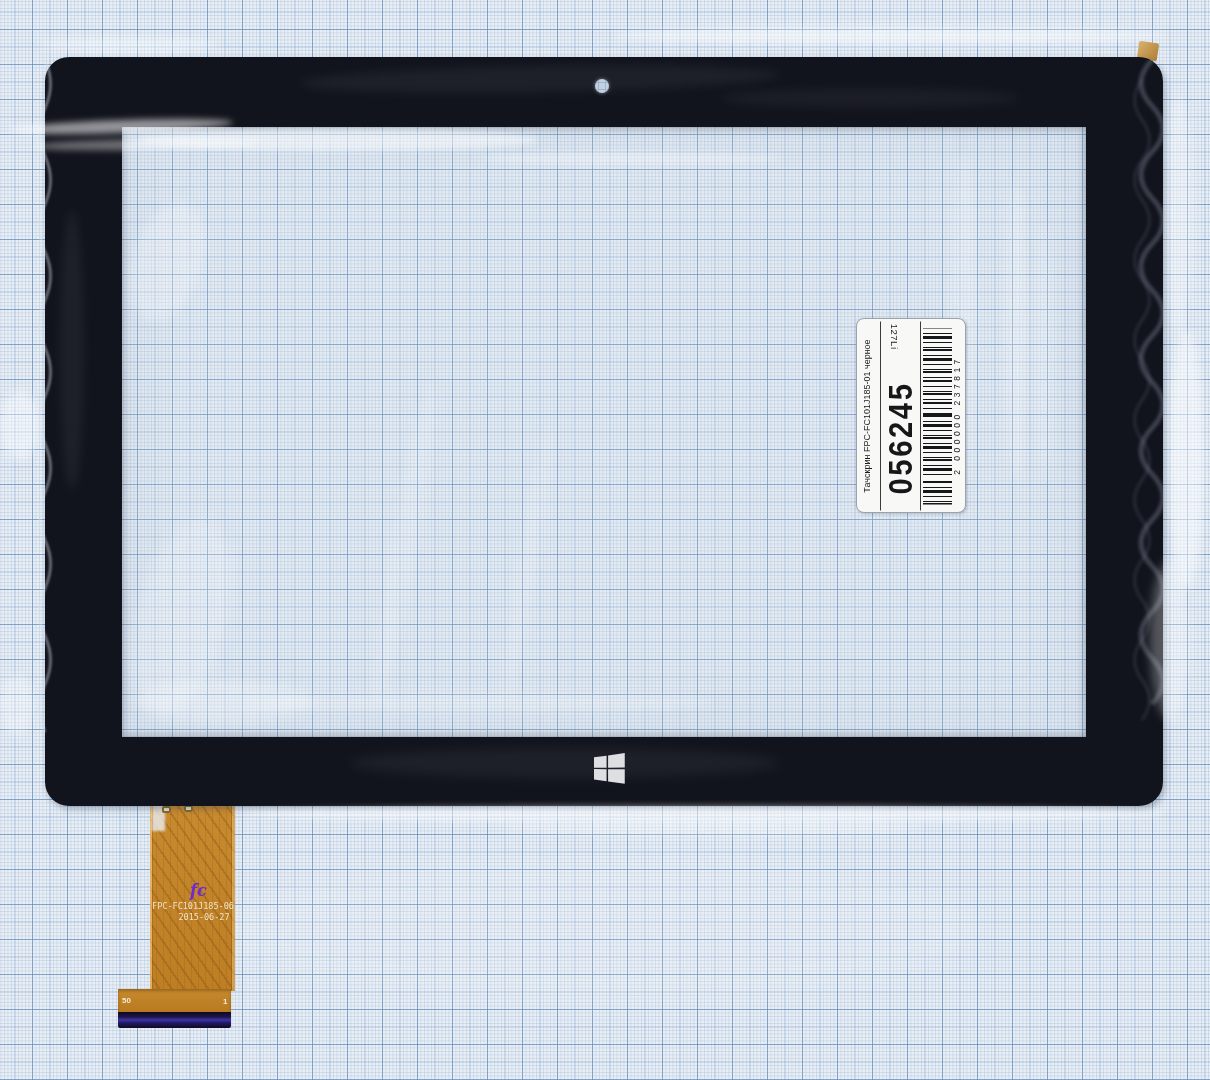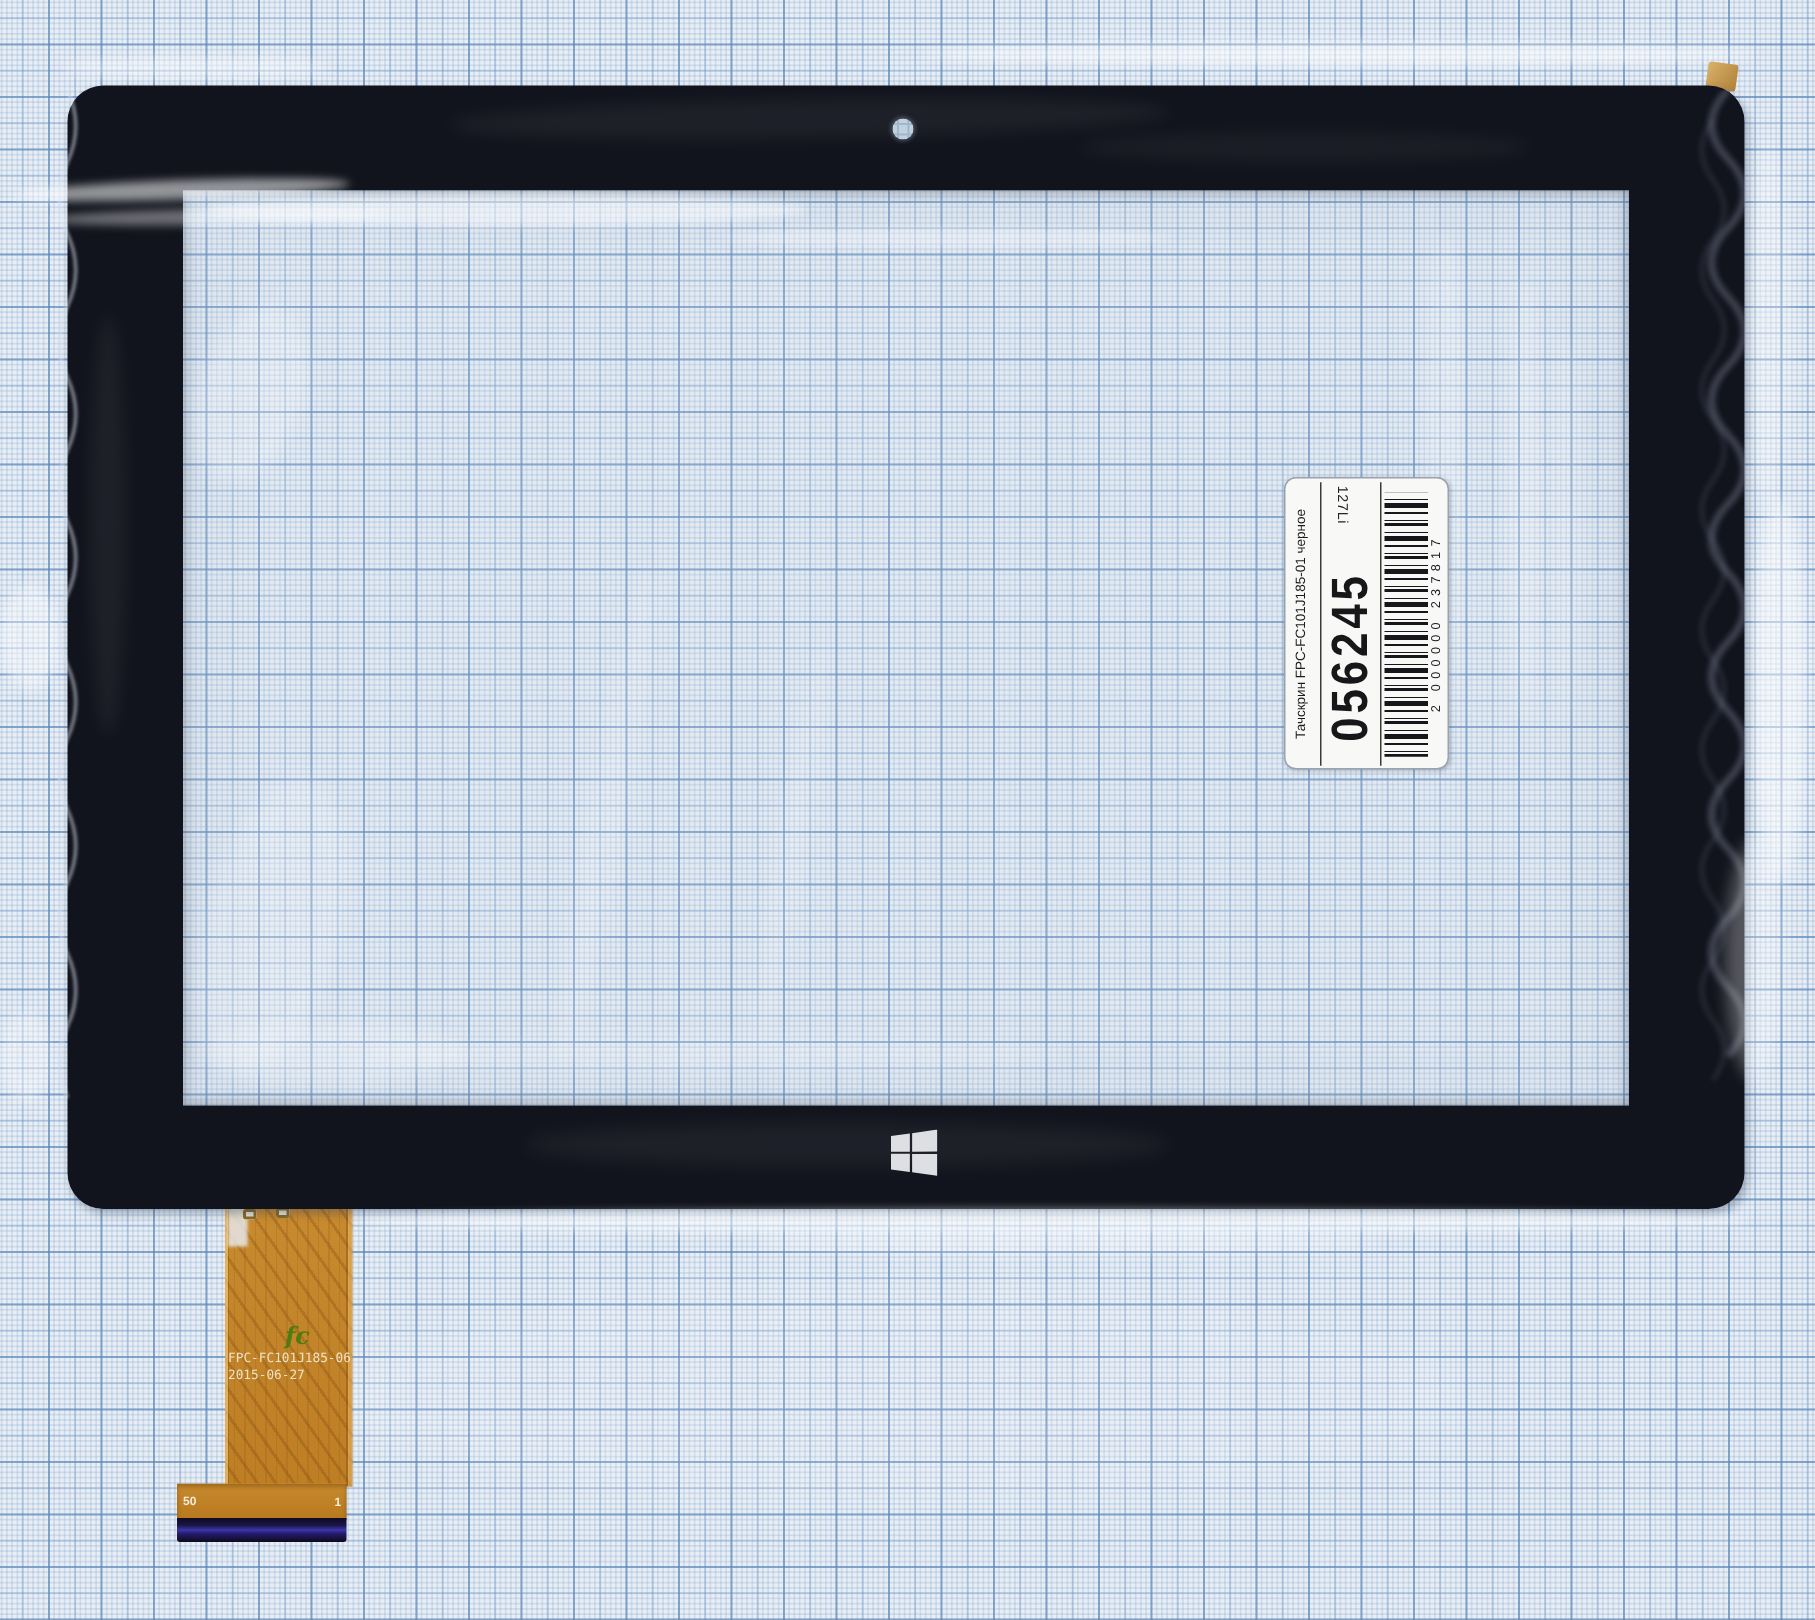--- a/index.html
+++ b/index.html
@@ -89,24 +89,24 @@
     background:linear-gradient(#c78a2e,#b8781f);
     box-shadow:inset 0 2px 3px rgba(90,50,5,.4);}
   .cable-conn{position:absolute;left:0;top:217px;width:113px;height:16px;
     background:linear-gradient(180deg,#0e0a20 0%,#1c1548 30%,#3d35a8 50%,#241c6e 65%,#0d0a1c 100%);
     border-radius:0 0 2px 2px;}
   .cable-silver{position:absolute;left:34px;top:6px;width:13px;height:30px;
     background:rgba(232,238,244,.8);filter:blur(1px);}
   .cable-hole{position:absolute;width:9px;height:7px;border-radius:2px;
     background:#e8e4da;box-shadow:inset 0 0 0 2px #8a6a20;}
   .cable-logo{position:absolute;left:72px;top:86px;font-family:"DejaVu Serif",serif;
-    font-style:italic;font-weight:bold;font-size:16px;color:#4d7c0f;}
+    font-style:italic;font-weight:bold;font-size:16px;color:#6d28d9;}
   .cable-model{position:absolute;left:34px;top:106px;width:82px;text-align:center;
     font-family:"DejaVu Sans Mono",monospace;font-size:8.5px;color:#f0e3c6;white-space:nowrap;}
-  .cable-date{position:absolute;left:34px;top:117px;width:104px;
+  .cable-date{position:absolute;left:34px;top:117px;width:104px;text-align:center;
     font-family:"DejaVu Sans Mono",monospace;font-size:8.5px;color:#f0e3c6;}
   .cable-pin{position:absolute;font-size:8px;font-weight:bold;color:#f4ecd8;}
 </style>
 </head>
 <body>
 
 <div id="stage">
 
   <div class="paper"></div>
 

